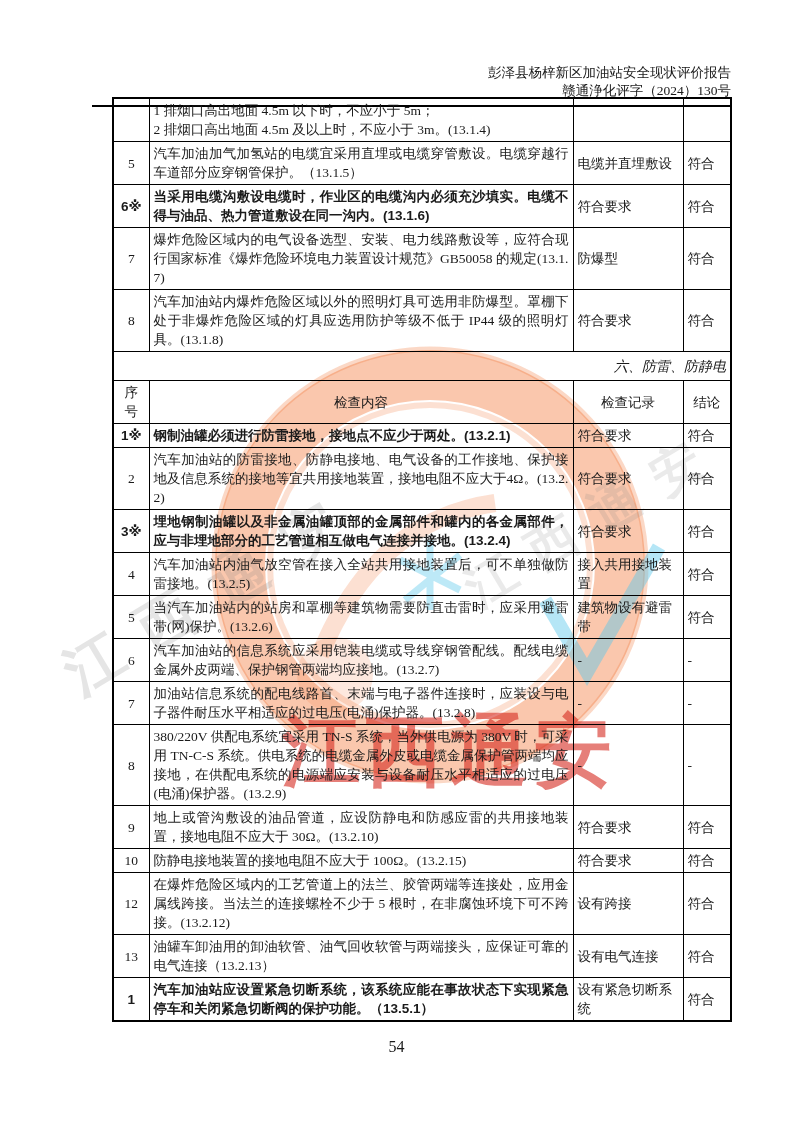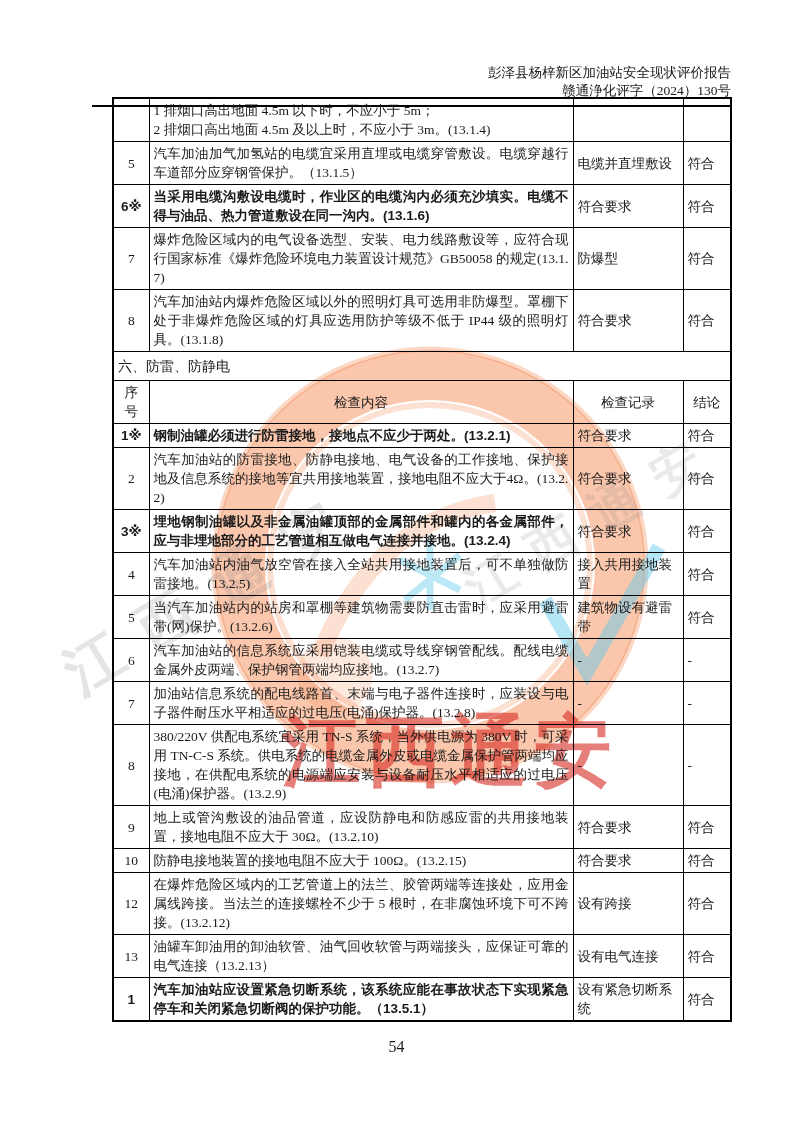--- a/index.html
+++ b/index.html
@@ -45,21 +45,21 @@
   }
   table.report td{
     border:1px solid #000;padding:2px 4px;line-height:19px;
     vertical-align:middle;background:transparent;word-break:break-all;
   }
   table.report{border:2px solid #000;}
   td.num{text-align:center;padding:2px 1px;}
   td.content{text-align:justify;white-space:pre-line;}
   td.record{padding:2px 2px;}
   td.concl{text-align:left;padding:2px 1px;}
-  td.section{text-align:left;height:24px;font-size:14px;}
+  td.section{text-align:right;height:24px;font-size:14px;font-style:italic;}
   td.colhead{text-align:center;height:22px;}
   .bold{font-weight:700;font-family:"Liberation Sans","DejaVu Sans",sans-serif;}
   .page-num{
     position:absolute;top:1038px;left:0;width:793px;text-align:center;
     font-size:16px;
   }
 </style>
 </head>
 <body>
 

